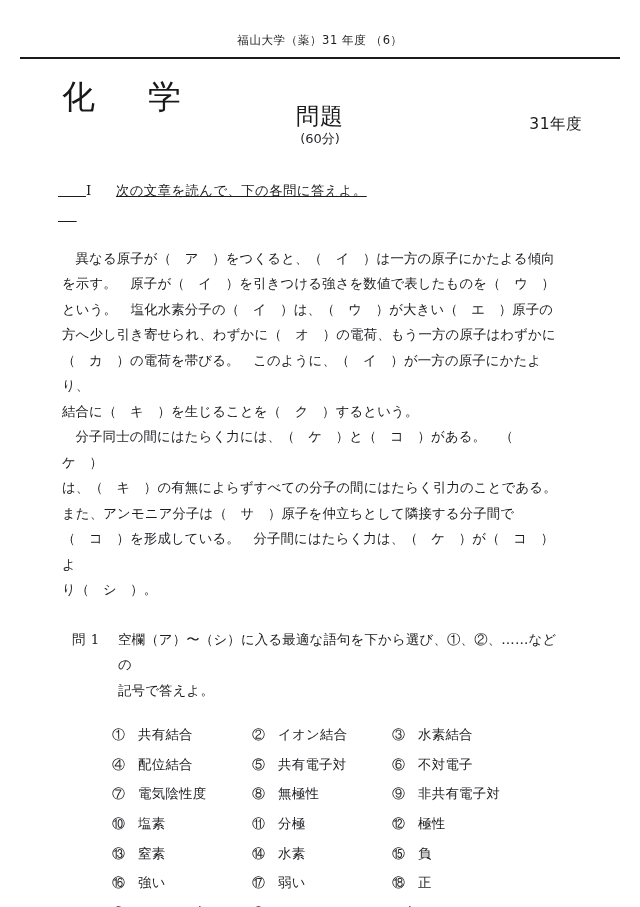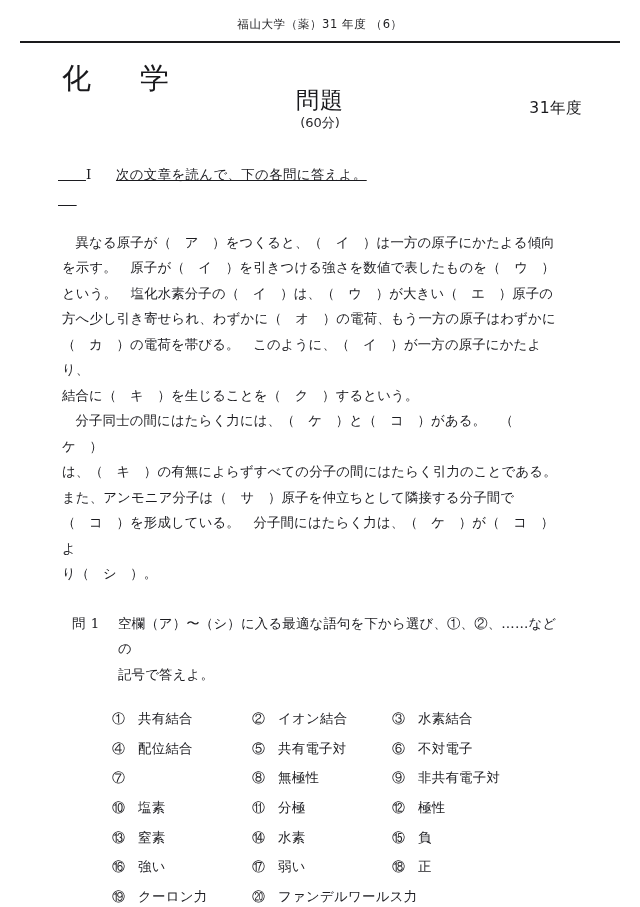--- a/index.html
+++ b/index.html
@@ -14,20 +14,21 @@
     overflow: hidden;
     font-family: "DejaVu Serif", "Liberation Serif", serif;
     color: #16161a;
     -webkit-font-smoothing: antialiased;
   }
   .page {
     position: absolute;
     inset: 0;
     width: 640px;
     height: 810px;
+    margin-top: 16px;
   }
 
   
   .runhead {
     position: absolute;
     top: 17px;
     left: 0;
     width: 640px;
     text-align: center;
     font-family: "DejaVu Sans", "Liberation Sans", sans-serif;
@@ -43,21 +44,21 @@
     height: 0;
     border-top: 2px solid #1a1a1c;
   }
 
   
   .subject {
     position: absolute;
     top: 59px;
     left: 62px;
     font-family: "DejaVu Sans", "Liberation Sans", sans-serif;
-    font-size: 29px;
+    font-size: 33px;
     letter-spacing: 10px;
     color: #19191c;
   }
   .exam-title-wrap {
     position: absolute;
     top: 88px;
     left: 0;
     width: 640px;
     text-align: center;
   }
@@ -235,20 +236,21 @@
           <span class="num">⑤</span>
           <span class="txt">共有電子対</span>
         </div>
       <div class="choice">
           <span class="num">⑥</span>
           <span class="txt">不対電子</span>
         </div>
 
       <div class="choice">
           <span class="num">⑦</span>
+          <span class="txt">電気陰性度</span>
         </div>
       <div class="choice">
           <span class="num">⑧</span>
           <span class="txt">無極性</span>
         </div>
       <div class="choice">
           <span class="num">⑨</span>
           <span class="txt">非共有電子対</span>
         </div>
 

